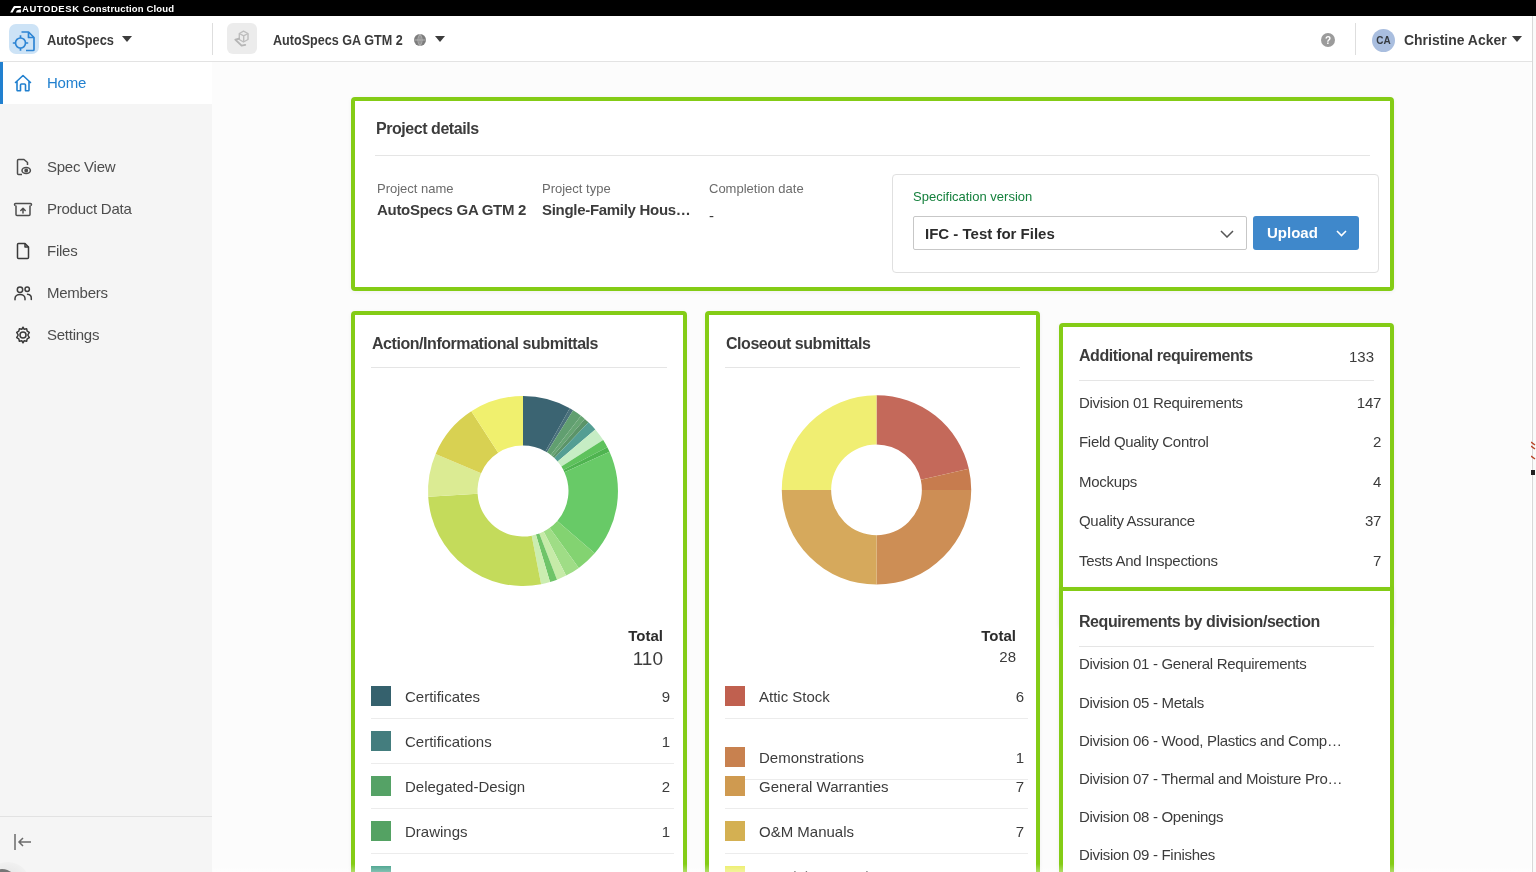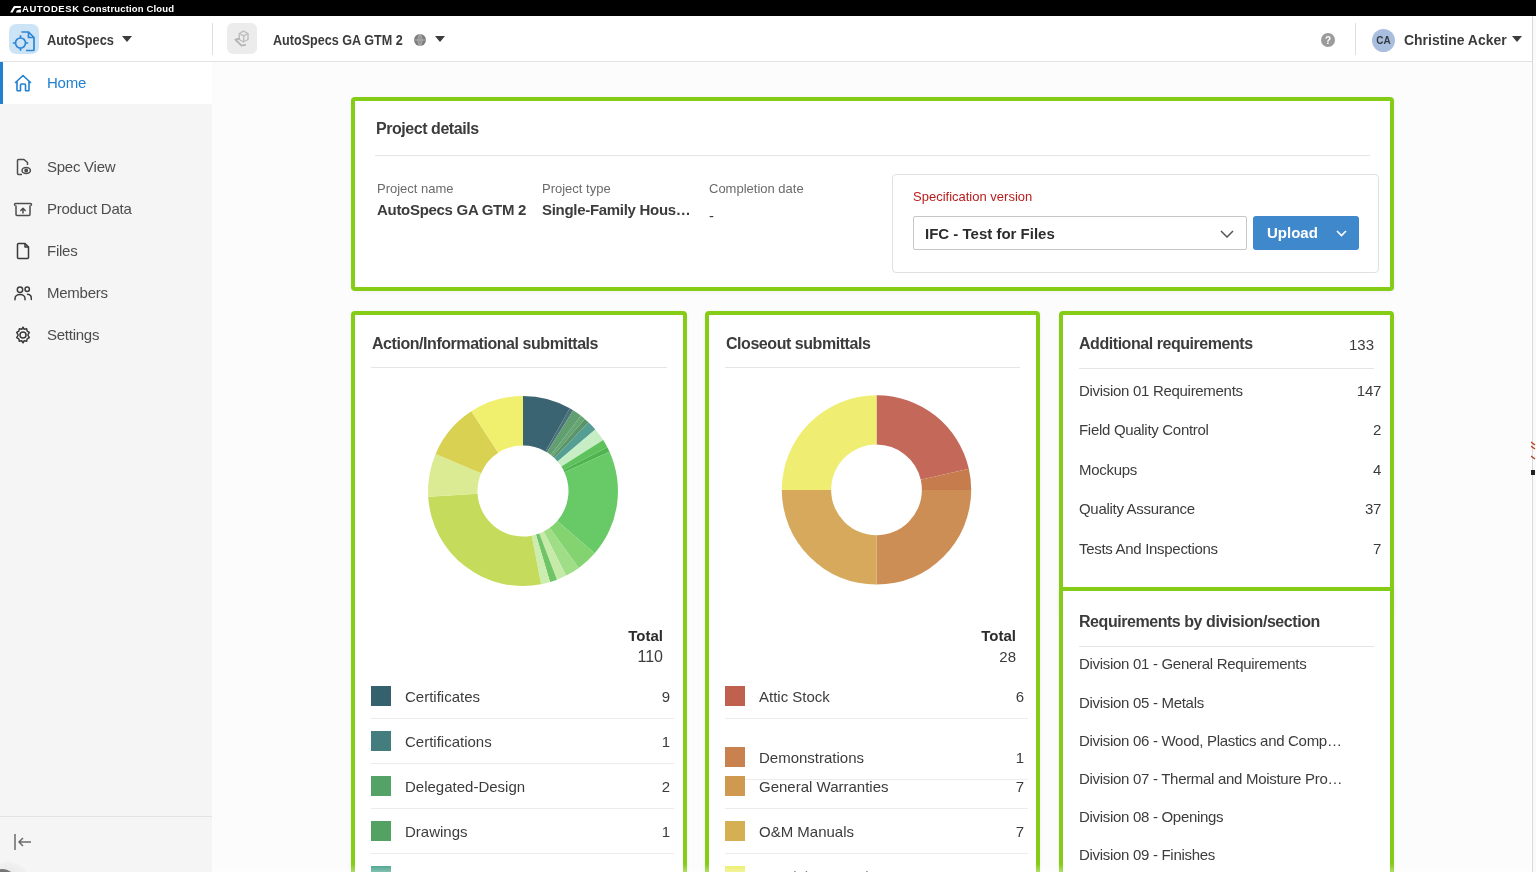--- a/index.html
+++ b/index.html
@@ -147,21 +147,21 @@
 <div class="card" style="left:351px; top:97px; width:1043px; height:194px;">
   <div class="ctitle" style="position:absolute; left:21px; top:19px;">Project details</div>
   <div class="cdiv" style="left:20px; right:20px; top:54px;"></div>
   <div class="glabel" style="position:absolute; left:22px; top:80px;">Project name</div>
   <div class="gval" style="position:absolute; left:22px; top:100px;">AutoSpecs GA GTM 2</div>
   <div class="glabel" style="position:absolute; left:187px; top:80px;">Project type</div>
   <div class="gval" style="position:absolute; left:187px; top:100px;">Single-Family Hous…</div>
   <div class="glabel" style="position:absolute; left:354px; top:80px;">Completion date</div>
   <div class="gval" style="position:absolute; left:354px; top:106px; font-weight:normal;">-</div>
   <div style="position:absolute; left:537px; top:73px; width:487px; height:99px; border:1px solid #e0e0e0; border-radius:4px;">
-    <div class="glabel" style="position:absolute; left:20px; top:14px; color:#b91c1c;">Specification version</div>
+    <div class="glabel" style="position:absolute; left:20px; top:14px; color:#15803d;">Specification version</div>
     <div style="position:absolute; left:20px; top:41px; width:334px; height:34px; border:1px solid #c7c7c7; border-radius:2px;">
       <span style="position:absolute; left:11px; top:8px; font-size:15px; font-weight:bold; color:#2c2c2c;">IFC - Test for Files</span>
       <svg width="14" height="8" viewBox="0 0 14 8" style="position:absolute; right:12px; top:13px;" fill="none" stroke="#555" stroke-width="1.5">
           <path d="M1 1 L7 7 L13 1"></path>
         </svg>
     </div>
     <div style="position:absolute; left:360px; top:41px; width:106px; height:34px; background:#3f88cb; border-radius:3px; color:#fff;">
       <span style="position:absolute; left:14px; top:8px; font-size:15px; font-weight:bold;">Upload</span>
       <svg width="11" height="7" viewBox="0 0 11 7" style="position:absolute; right:12px; top:14px;" fill="none" stroke="#fff" stroke-width="1.6">
           <path d="M1 1 L5.5 5.5 L10 1"></path>
@@ -188,21 +188,21 @@
 <path d="M223.8 252.9A95 95 0 0 1 211.1 260.6L188.7 216.5A45.5 45.5 0 0 0 194.7 212.8Z" fill="#9fdd86"></path>
 <path d="M211.1 260.6A95 95 0 0 1 202.0 264.7L184.3 218.5A45.5 45.5 0 0 0 188.7 216.5Z" fill="#c6eba8"></path>
 <path d="M202.0 264.7A95 95 0 0 1 195.0 267.1L180.9 219.6A45.5 45.5 0 0 0 184.3 218.5Z" fill="#6fc468"></path>
 <path d="M195.0 267.1A95 95 0 0 1 186.1 269.3L176.7 220.7A45.5 45.5 0 0 0 180.9 219.6Z" fill="#cbedb0"></path>
 <path d="M186.1 269.3A95 95 0 0 1 73.2 181.8L122.6 178.8A45.5 45.5 0 0 0 176.7 220.7Z" fill="#c4db5b"></path>
 <path d="M73.2 181.8A95 95 0 0 1 80.6 138.9L126.1 158.2A45.5 45.5 0 0 0 122.6 178.8Z" fill="#dbeb93"></path>
 <path d="M80.6 138.9A95 95 0 0 1 116.3 96.3L143.2 137.8A45.5 45.5 0 0 0 126.1 158.2Z" fill="#d8d152"></path>
 <path d="M116.3 96.3A95 95 0 0 1 168.0 81.0L168.0 130.5A45.5 45.5 0 0 0 143.2 137.8Z" fill="#f0f06e"></path>
   </svg>
   <div style="position:absolute; right:20px; top:312px; font-size:15px; font-weight:bold; color:#2c2c2c; text-align:right;">Total</div>
-  <div style="position:absolute; right:20px; top:333px; font-size:16px; color:#3c3c3c; text-align:right;">110</div>
+  <div style="position:absolute; right:20px; top:333px; font-size:19px; color:#3c3c3c; text-align:right;">110</div>
   <div class="legrow" style="top:359px;">
       <span class="sq" style="background:#35616d"></span>
       <span class="nm">Certificates</span>
       <span class="vl">9</span>
     </div>
   <div class="legrow" style="top:404px;">
       <span class="sq" style="background:#447d7e"></span>
       <span class="nm">Certifications</span>
       <span class="vl">1</span>
     </div>
@@ -255,21 +255,21 @@
       <span class="nm">O&amp;M Manuals</span>
       <span class="vl">7</span>
     </div>
   <div class="legrow" style="top:539px;">
       <span class="sq" style="background:#eced66"></span>
       <span class="nm">Special Warranties</span>
       <span class="vl">7</span>
     </div>
 </div>
 
-<div class="card" style="left:1059px; top:311px; width:335px; height:304px;">
+<div class="card" style="left:1059px; top:323px; width:335px; height:304px;">
   <div class="ctitle" style="position:absolute; left:16px; top:20px;">Additional requirements</div>
   <div style="position:absolute; right:16px; top:21px; font-size:15px; color:#3c3c3c;">133</div>
   <div class="cdiv" style="left:16px; right:16px; top:53px;"></div>
   <div class="reqrow" style="top:67px;">Division 01 Requirements<span class="vl">147</span></div>
   <div class="reqrow" style="top:106px;">Field Quality Control<span class="vl">2</span></div>
   <div class="reqrow" style="top:146px;">Mockups<span class="vl">4</span></div>
   <div class="reqrow" style="top:185px;">Quality Assurance<span class="vl">37</span></div>
   <div class="reqrow" style="top:225px;">Tests And Inspections<span class="vl">7</span></div>
 </div>
 

